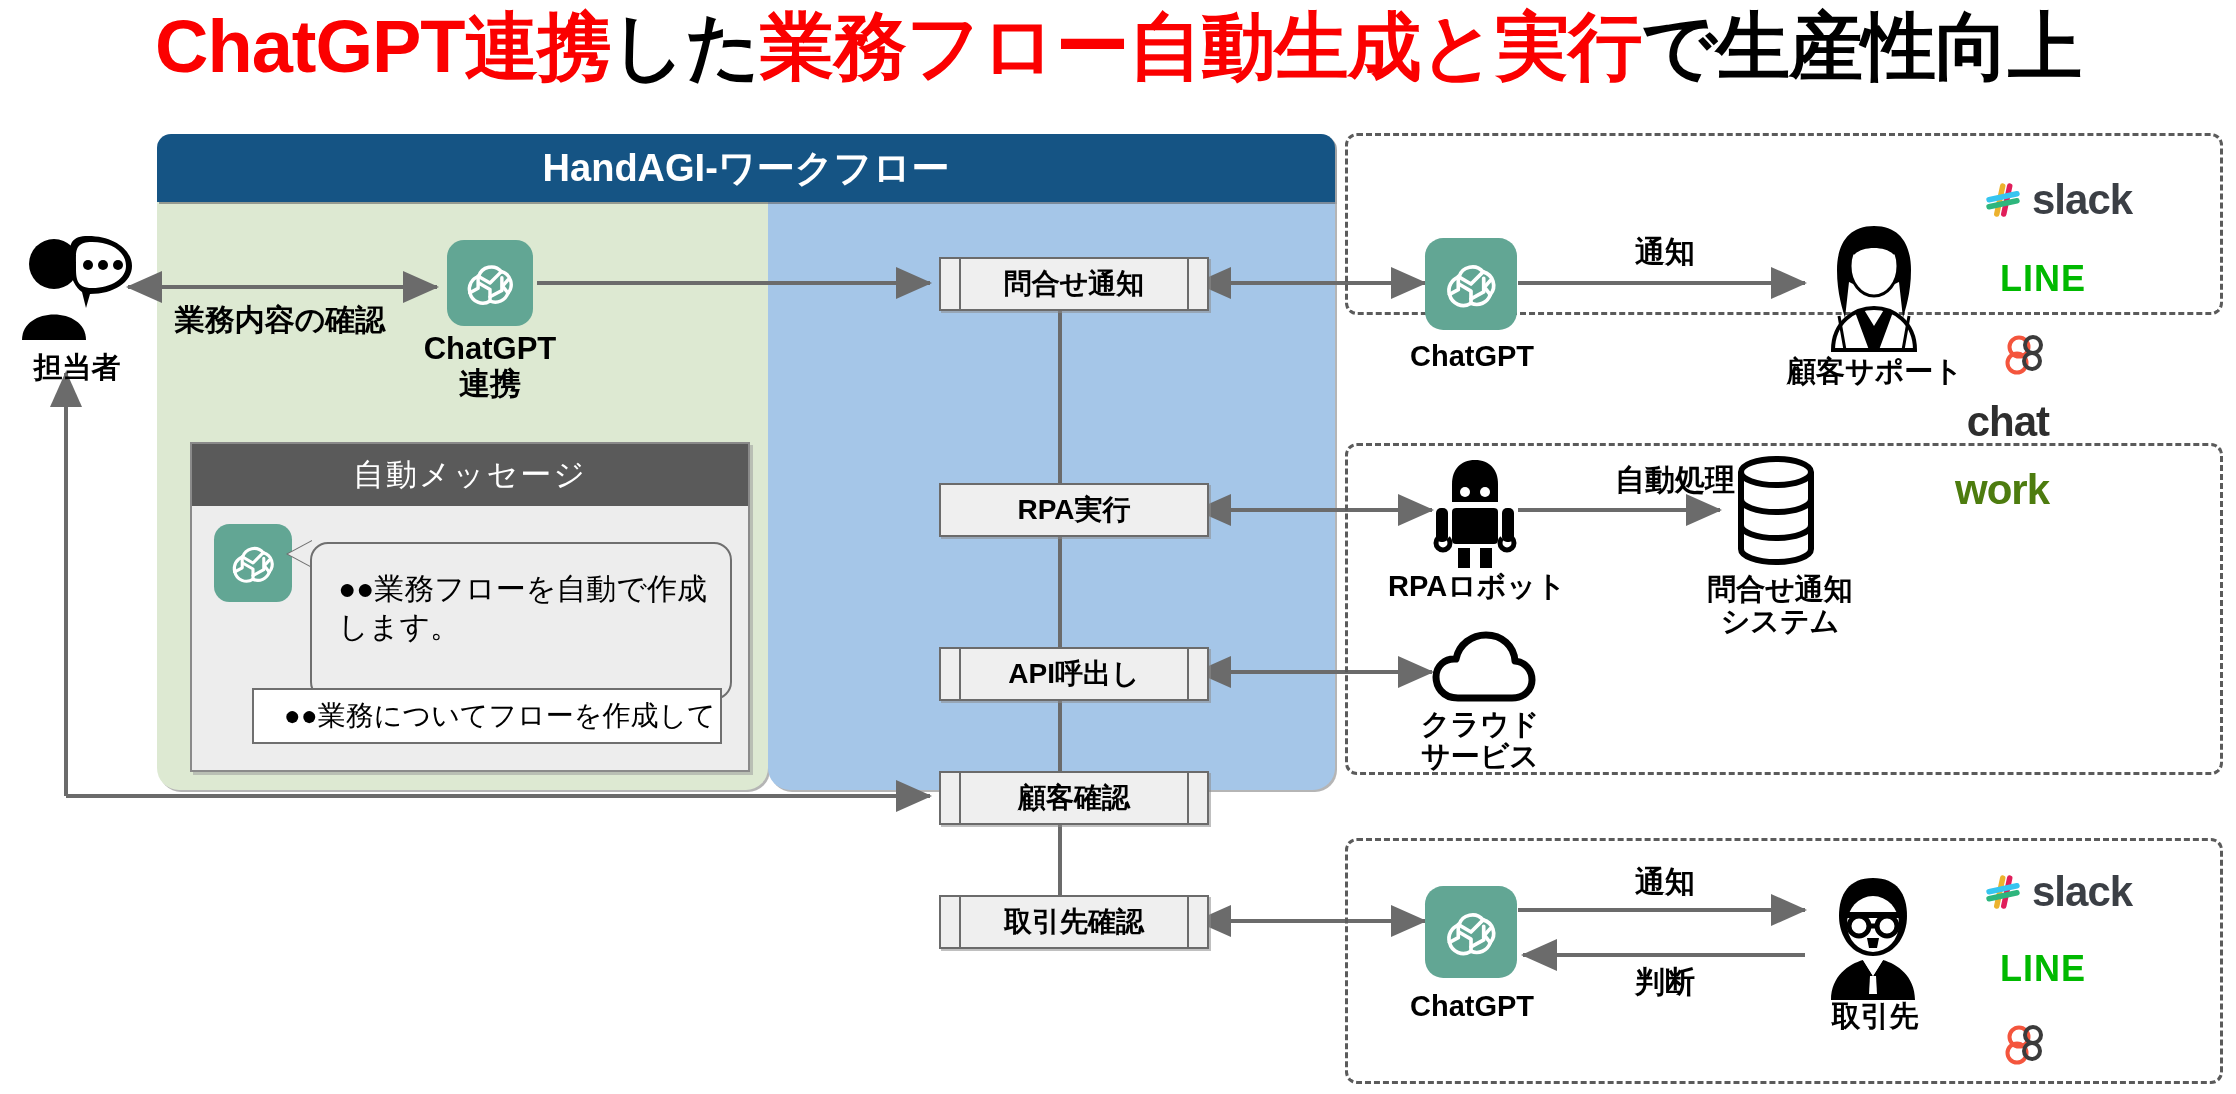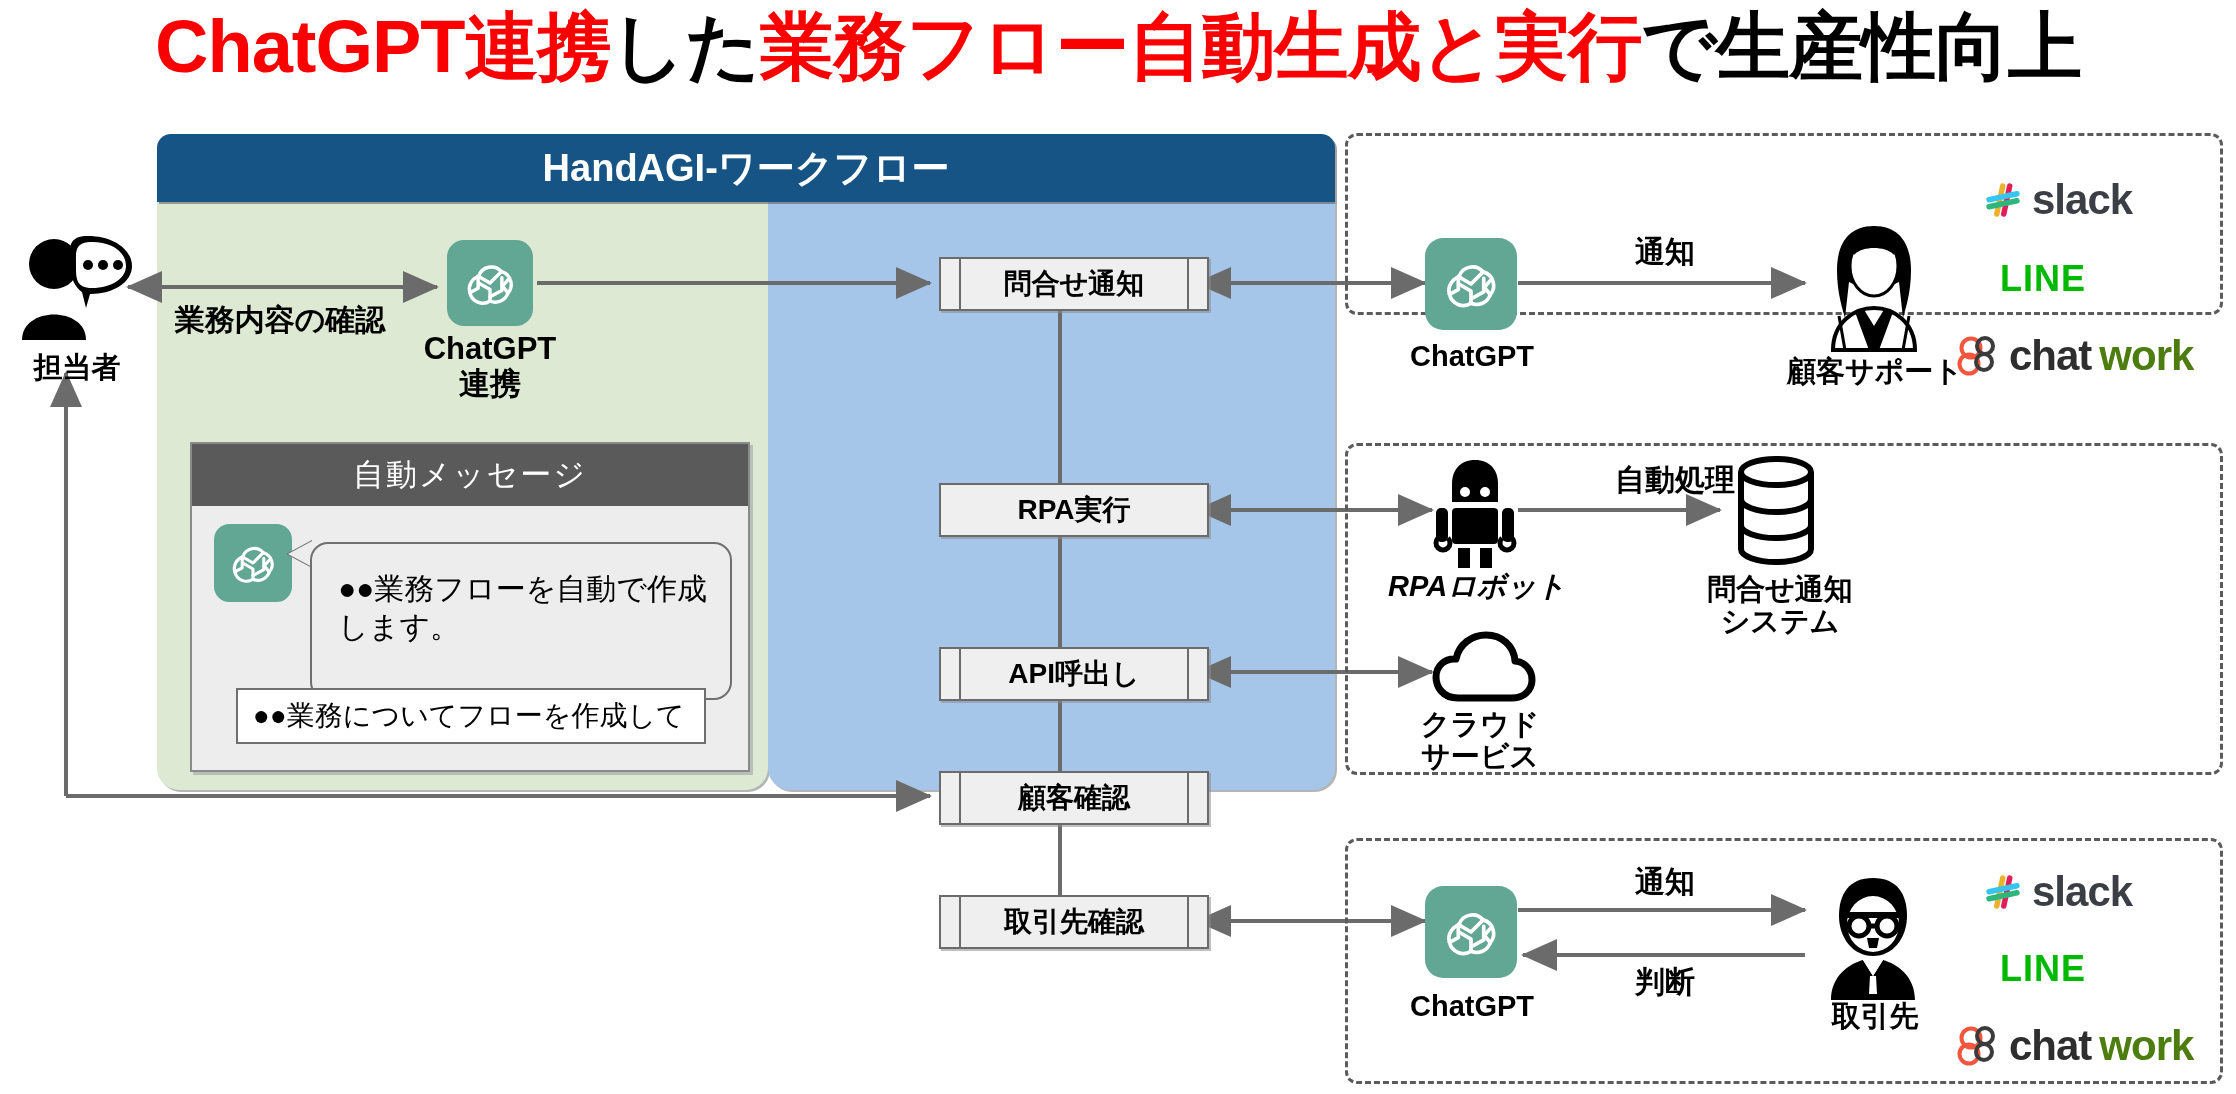--- a/index.html
+++ b/index.html
@@ -87,25 +87,25 @@
   }
   #msg-bubble-tail {
     position: absolute; left: 96px; top: 96px;
     width: 0; height: 0;
     border-top: 14px solid transparent;
     border-bottom: 14px solid transparent;
     border-right: 26px solid #ededed;
     filter: drop-shadow(-2px 0 0 #6f6f6f);
   }
   #msg-input {
-    position: absolute; left: 44px; top: 244px; width: 470px; height: 56px;
+    position: absolute; left: 60px; top: 244px; width: 470px; height: 56px;
     background: #ffffff; border: 2px solid #6f6f6f;
     box-sizing: border-box;
     display: flex; align-items: center;
-    padding-left: 15px; font-size: 28px;
+    padding-left: 30px; font-size: 28px;
   }
 
   
   .step {
     height: 54px; width: 270px;
     background: #efefef; border: 2px solid #6b6b6b;
     box-sizing: border-box;
     display: flex; align-items: stretch;
     box-shadow: 2px 2px 0 rgba(140,140,140,.55);
   }
@@ -129,21 +129,21 @@
     text-align: center; font-size: 29px; font-weight: 700; line-height: 1.12;
     white-space: nowrap;
   }
   .cap.wrap { white-space: normal; }
   .arrow-label { font-size: 30px; font-weight: 700; text-align: center; }
 
   
   .brand-slack { display: flex; align-items: center; gap: 9px; }
   .brand-slack .word { font-size: 42px; font-weight: 700; color: #3b3f45; letter-spacing: -1px; }
   .brand-line { font-size: 36px; font-weight: 700; color: #00b900; letter-spacing: 1px; }
-  .brand-cw { display: flex; align-items: center; gap: 8px; }
+  .brand-cw { display: flex; align-items: flex-end; gap: 20px; flex-direction: column; }
   .brand-cw .word { font-size: 42px; font-weight: 700; letter-spacing: -1px; }
   .brand-cw .w-dark { color: #2e2e2e; }
   .brand-cw .w-red { color: #4d7c0f; }
 
   svg { display: block; overflow: visible; }
 </style>
 </head>
 <body>
 
 <div class="abs" id="title">
@@ -360,21 +360,21 @@
     <circle cx="53" cy="34" r="5" fill="#fff"></circle>
     <rect x="20" y="50" width="46" height="36" rx="4" fill="#000"></rect>
     <rect x="4" y="50" width="12" height="34" rx="5" fill="#000"></rect>
     <rect x="70" y="50" width="12" height="34" rx="5" fill="#000"></rect>
     <path d="M6 80 a7 7 0 1 0 10 0" fill="none" stroke="#000" stroke-width="5"></path>
     <path d="M70 80 a7 7 0 1 0 10 0" fill="none" stroke="#000" stroke-width="5"></path>
     <rect x="26" y="90" width="12" height="20" fill="#000"></rect>
     <rect x="48" y="90" width="12" height="20" fill="#000"></rect>
   </svg>
 </div>
-<div class="abs cap" style="left:1352px; top:570px; width:250px;font-style:italic;">RPAロボット</div>
+<div class="abs cap" style="left:1352px; top:570px; width:250px;">RPAロボット</div>
 <div class="abs arrow-label" style="left:1575px; top:460px; width:200px;">自動処理</div>
 
 <div class="abs" style="left:1733px; top:455px; width:86px; height:112px;">
   <svg width="86" height="112" viewBox="0 0 86 112">
     <g fill="none" stroke="#000" stroke-width="6">
       <ellipse cx="43" cy="17" rx="35" ry="13"></ellipse>
       <path d="M8 17 L8 44 a35 13 0 0 0 70 0 L78 17"></path>
       <path d="M8 44 L8 70 a35 13 0 0 0 70 0 L78 44"></path>
       <path d="M8 70 L8 94 a35 13 0 0 0 70 0 L78 70"></path>
     </g>

